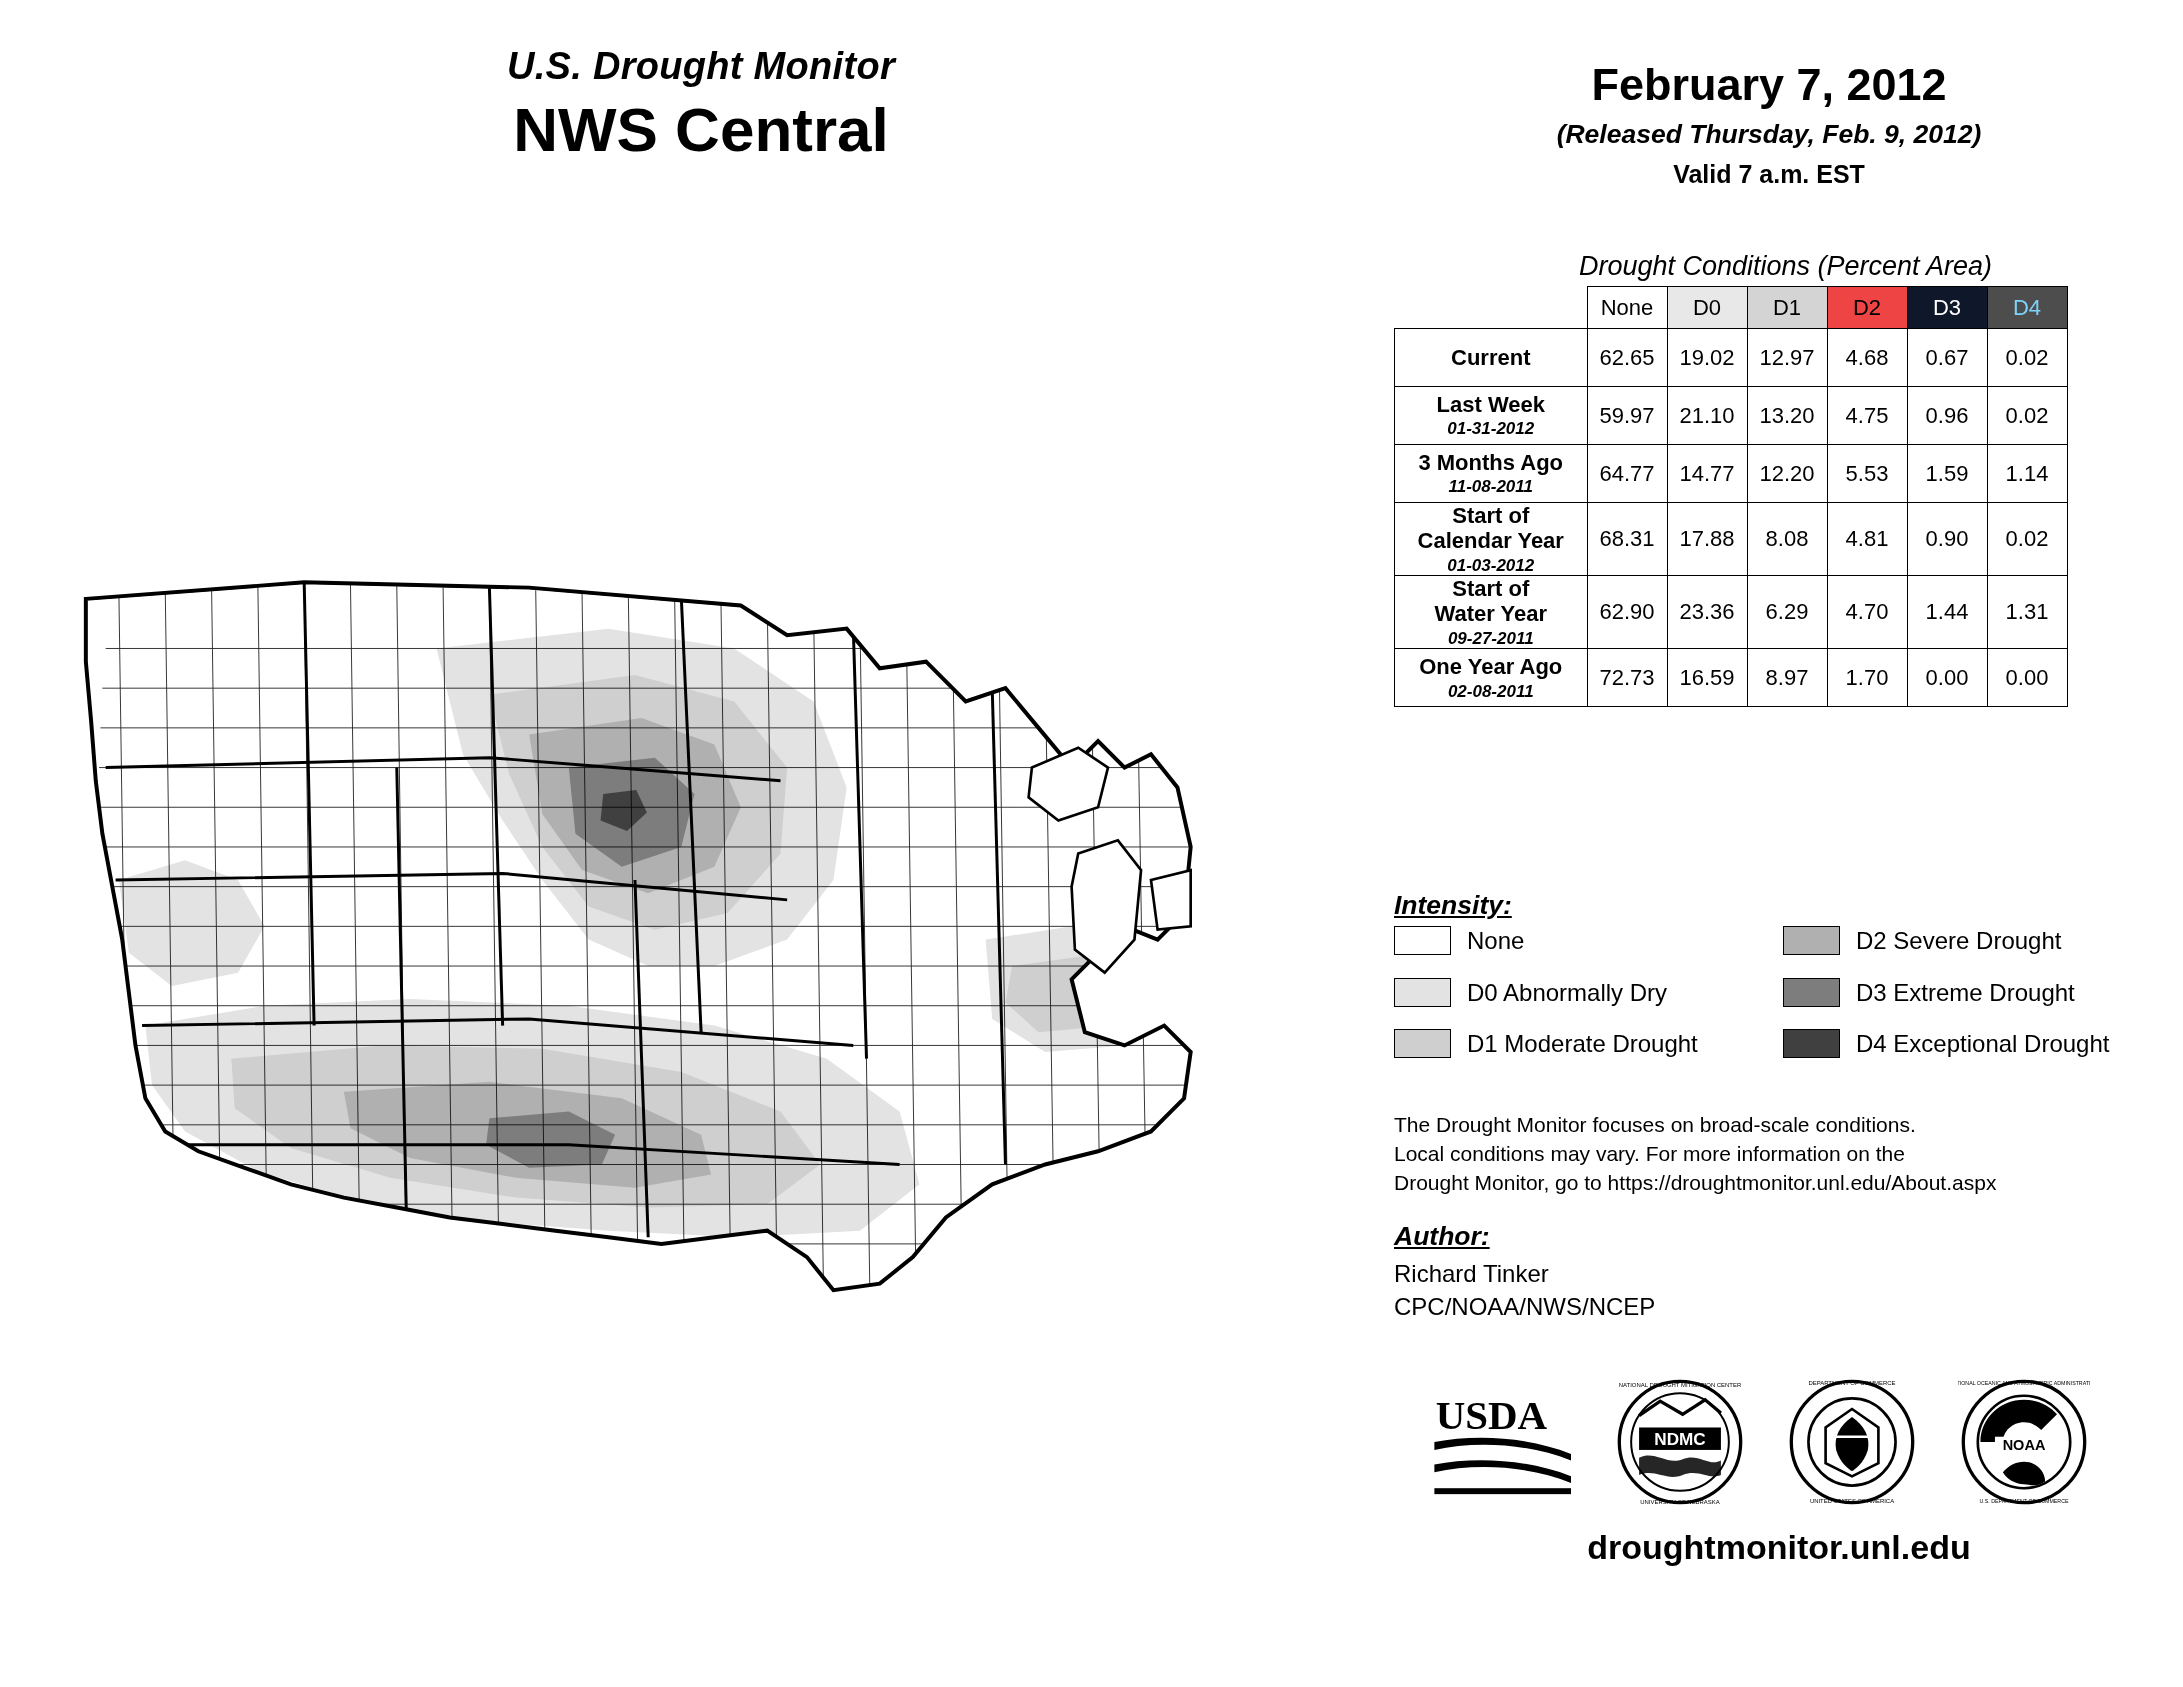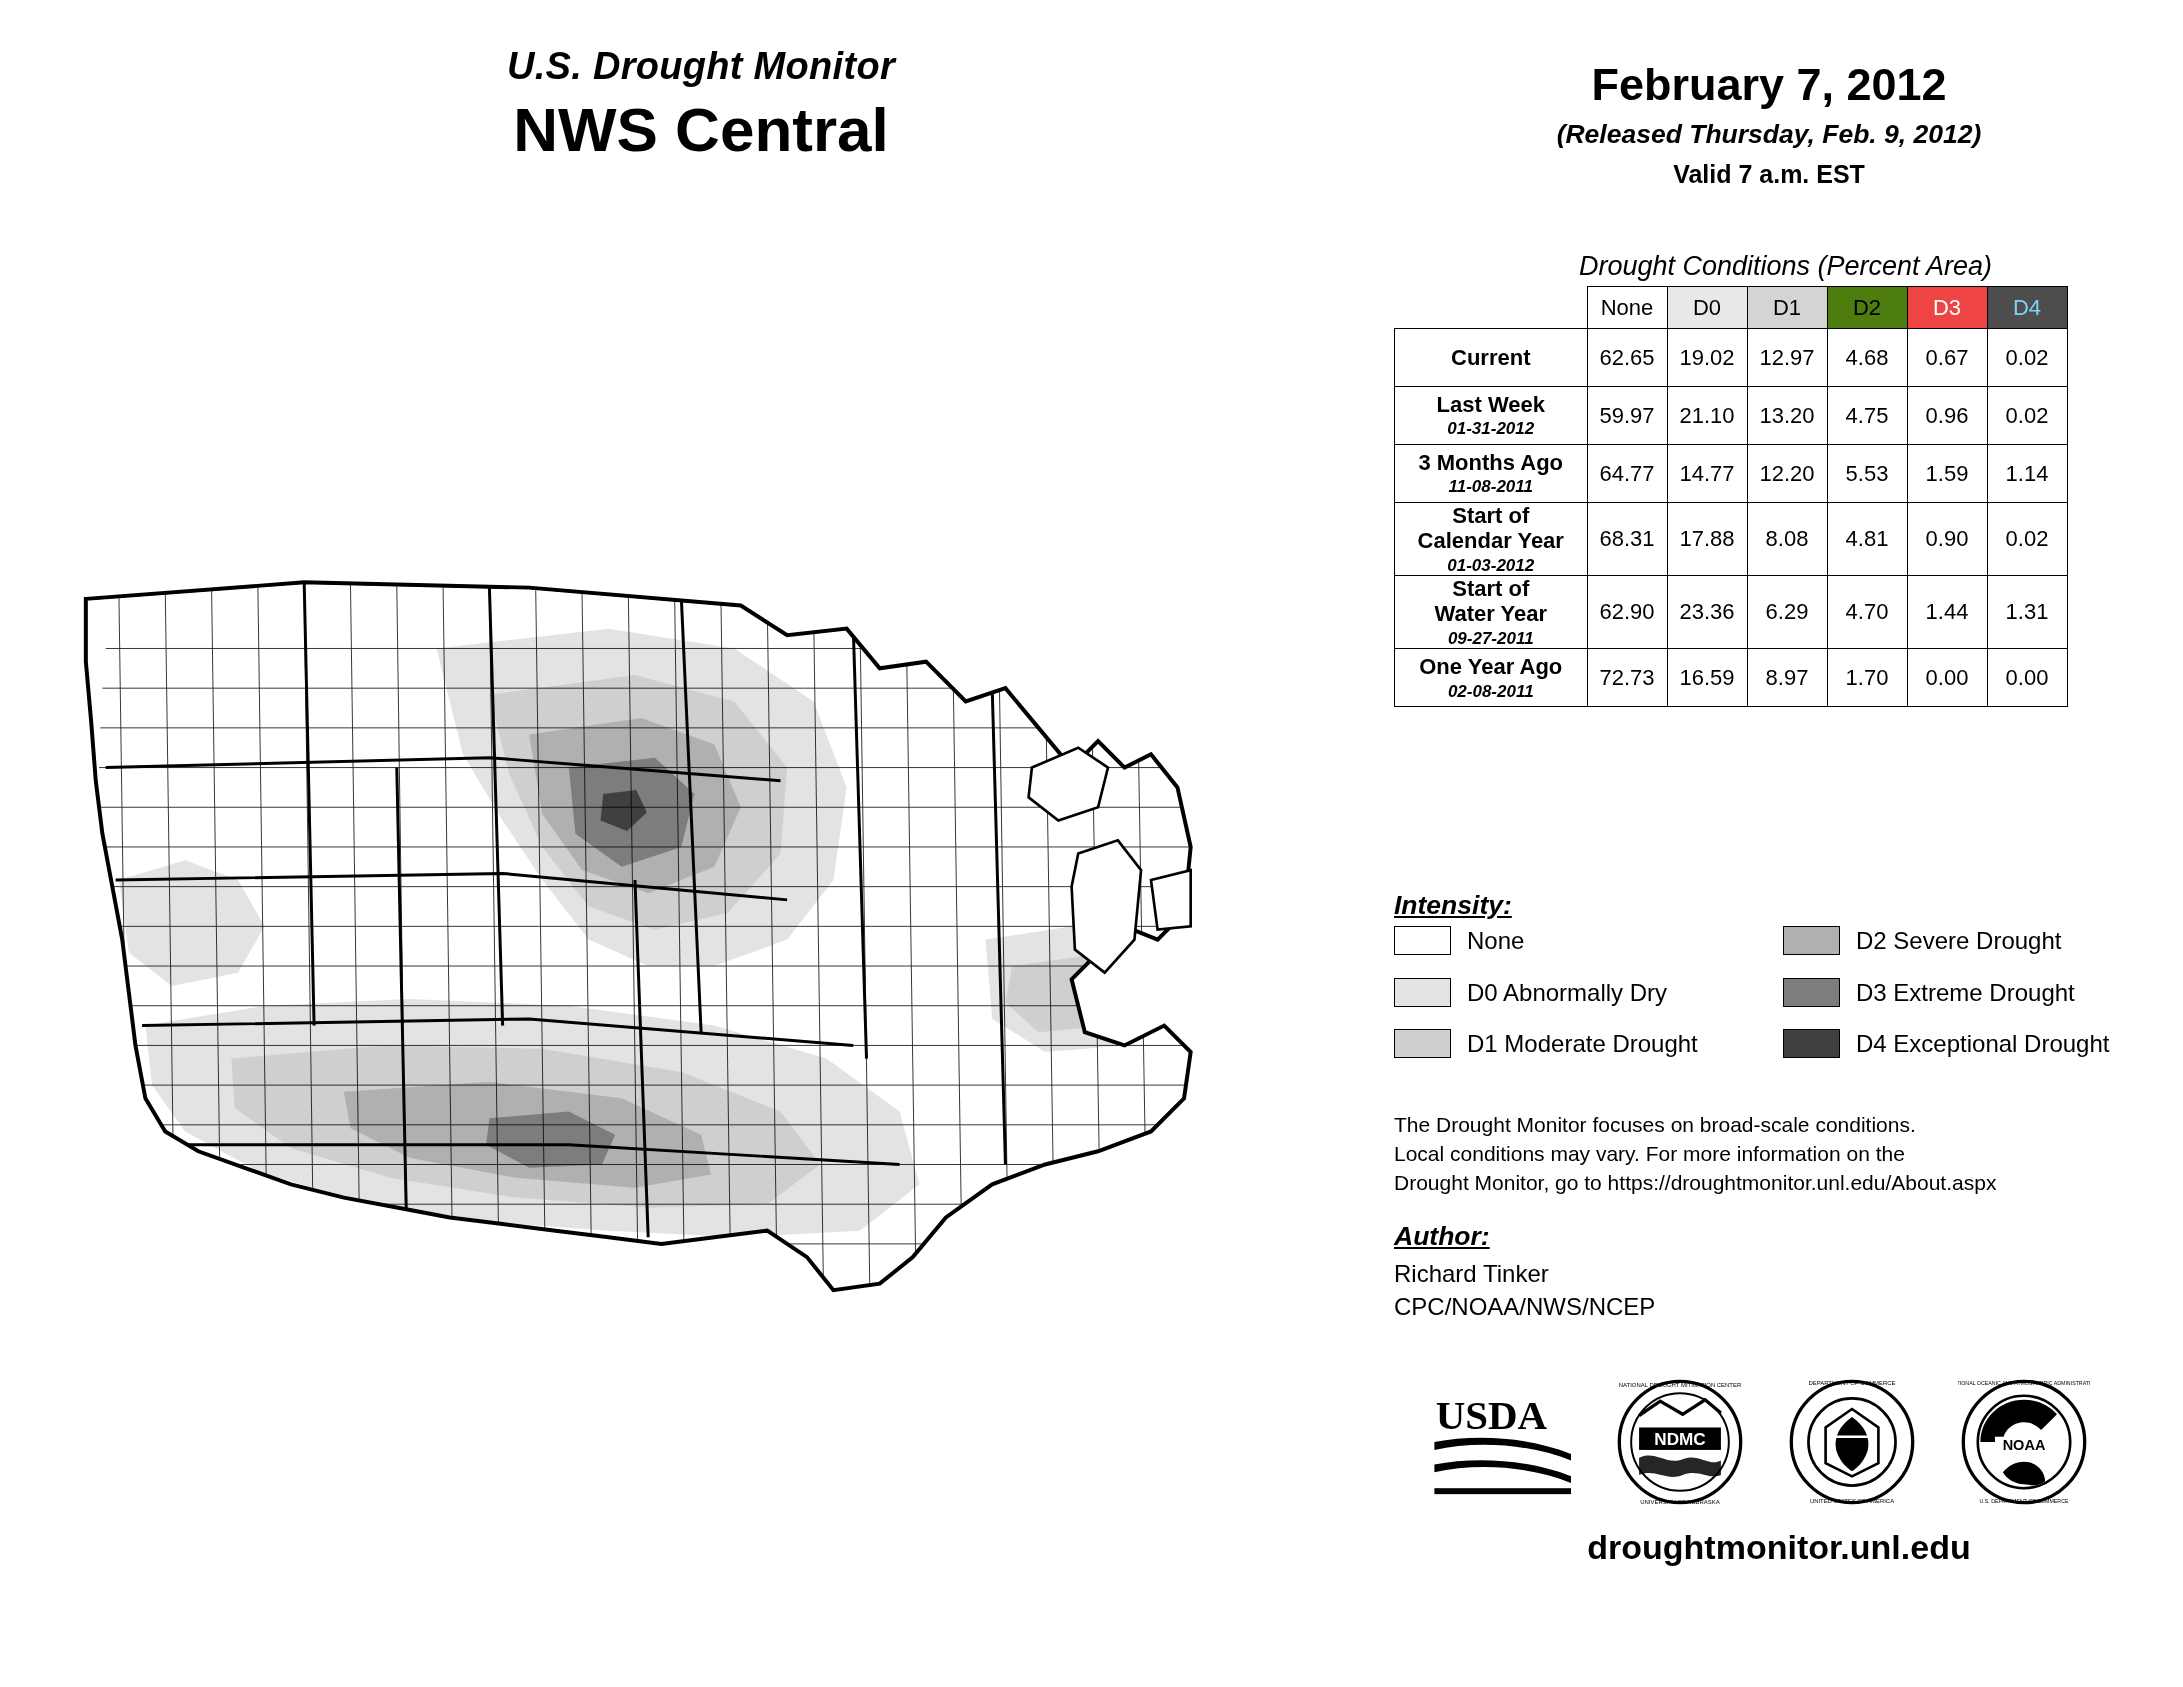--- a/index.html
+++ b/index.html
@@ -115,22 +115,22 @@
   #drought-table thead th {
     height: 41px;
     font-weight: normal;
     font-size: 22px;
   }
   .col-label { width: 192px; }
   .col-val { width: 79px; }
   .hdr-none { background: #ffffff; }
   .hdr-d0 { background: #e8e8e8; }
   .hdr-d1 { background: #d4d4d4; }
-  .hdr-d2 { background: #4d7c0f; }
-  .hdr-d3 { background: #ef4444; color: #ffffff; }
+  .hdr-d2 { background: #ef4444; }
+  .hdr-d3 { background: #0f172a; color: #ffffff; }
   .hdr-d4 { background: #4d4d4d; color: #7dd3fc; }
   .hdr-blank { border: none !important; background: transparent; }
 
   #drought-table tbody td { height: 57px; }
   .row-label {
     font-weight: bold;
     line-height: 1.15;
     padding: 2.6px 4px;
   }
   .row-sub {

